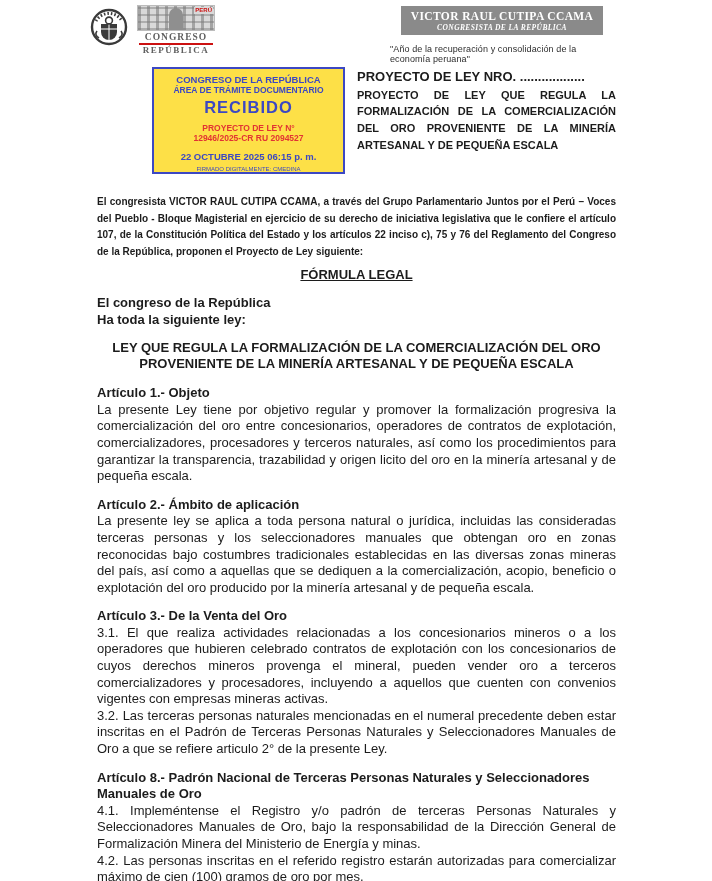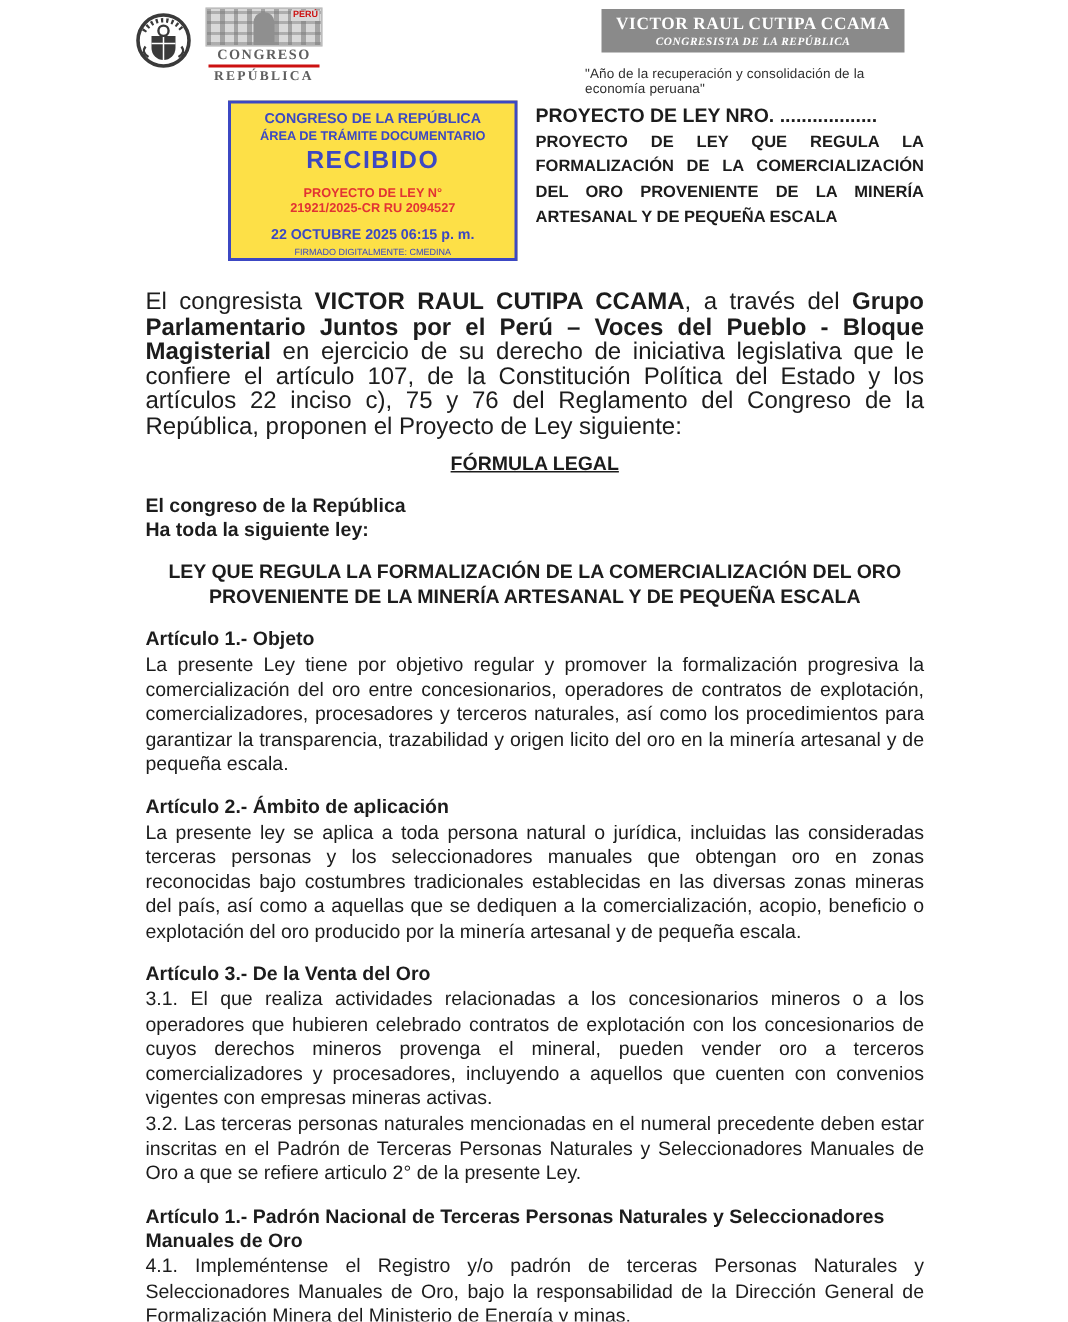--- a/index.html
+++ b/index.html
@@ -98,22 +98,23 @@
   }
   .doc-title {
     margin-top:1px;
     font-size:11px; font-weight:bold; line-height:16.8px;
     text-align:justify;
   }
 
   
   .intro {
     margin-top:3px;
-    font-size:16px; line-height:16.6px;
+    font-size:10px; line-height:16.6px;
     text-align:justify;
+    font-weight:bold;
   }
   .formula-heading {
     margin-top:6px;
     text-align:center;
     font-size:13px; font-weight:bold;
     text-decoration:underline;
     line-height:17px;
   }
   .preamble {
     margin-top:12px;
@@ -161,21 +162,21 @@
     </div>
     <div class="year-quote">"Año de la recuperación y consolidación de la economía peruana"</div>
   </div>
 
   <div class="row2">
     <div class="stamp">
       <div class="stamp-org">CONGRESO DE LA REPÚBLICA</div>
       <div class="stamp-office">ÁREA DE TRÁMITE DOCUMENTARIO</div>
       <div class="stamp-status">RECIBIDO</div>
       <div class="stamp-doc-label">PROYECTO DE LEY N°</div>
-      <div class="stamp-doc-number">21921/2025-CR  RU 2094527</div>
+      <div class="stamp-doc-number">12946/2025-CR  RU 2094527</div>
       <div class="stamp-datetime">22 OCTUBRE 2025  06:15 p. m.</div>
       <div class="stamp-signed">FIRMADO DIGITALMENTE: CMEDINA</div>
     </div>
     <div class="titleblock">
       <p class="nro-line">PROYECTO DE LEY NRO. ..................</p>
       <p class="doc-title">PROYECTO DE LEY QUE REGULA LA FORMALIZACIÓN DE LA COMERCIALIZACIÓN DEL ORO PROVENIENTE DE LA MINERÍA ARTESANAL Y DE PEQUEÑA ESCALA</p>
     </div>
   </div>
 
   <p class="intro" id="intro-paragraph"><span>El congresista </span><b>VICTOR RAUL CUTIPA CCAMA</b><span>, a través del </span><b>Grupo Parlamentario Juntos por el Perú – Voces del Pueblo - Bloque Magisterial</b><span> en ejercicio de su derecho de iniciativa legislativa que le confiere el artículo 107, de la Constitución Política del Estado y los artículos 22 inciso c), 75 y 76 del Reglamento del Congreso de la República, proponen el Proyecto de Ley siguiente:</span></p>
@@ -197,19 +198,19 @@
       <section class="article">
         <h3 class="art-heading">Artículo 2.- Ámbito de aplicación</h3>
         <p class="art-par">La presente ley se aplica a toda persona natural o jurídica, incluidas las consideradas terceras personas y los seleccionadores manuales que obtengan oro en zonas reconocidas bajo costumbres tradicionales establecidas en las diversas zonas mineras del país, así como a aquellas que se dediquen a la comercialización, acopio, beneficio o explotación del oro producido por la minería artesanal y de pequeña escala.</p>
       </section>
       <section class="article">
         <h3 class="art-heading">Artículo 3.- De la Venta del Oro</h3>
         <p class="art-par">3.1. El que realiza actividades relacionadas a los concesionarios mineros o a los operadores que hubieren celebrado contratos de explotación con los concesionarios de cuyos derechos mineros provenga el mineral, pueden vender oro a terceros comercializadores y procesadores, incluyendo a aquellos que cuenten con convenios vigentes con empresas mineras activas.</p>
         <p class="art-par">3.2. Las terceras personas naturales mencionadas en el numeral precedente deben estar inscritas en el Padrón de Terceras Personas Naturales y Seleccionadores Manuales de Oro a que se refiere articulo 2° de la presente Ley.</p>
       </section>
       <section class="article">
-        <h3 class="art-heading">Artículo 1.- Padrón Nacional de Terceras Personas Naturales y Seleccionadores Manuales de Oro</h3>
+        <h3 class="art-heading">Artículo 8.- Padrón Nacional de Terceras Personas Naturales y Seleccionadores Manuales de Oro</h3>
         <p class="art-par">4.1. Impleméntense el Registro y/o padrón de terceras Personas Naturales y Seleccionadores Manuales de Oro, bajo la responsabilidad de la Dirección General de Formalización Minera del Ministerio de Energía y minas.</p>
         <p class="art-par">4.2. Las personas inscritas en el referido registro estarán autorizadas para comercializar máximo de cien (100) gramos de oro por mes.</p>
       </section>
     </div>
 
 </div>
 
 </body></html>

